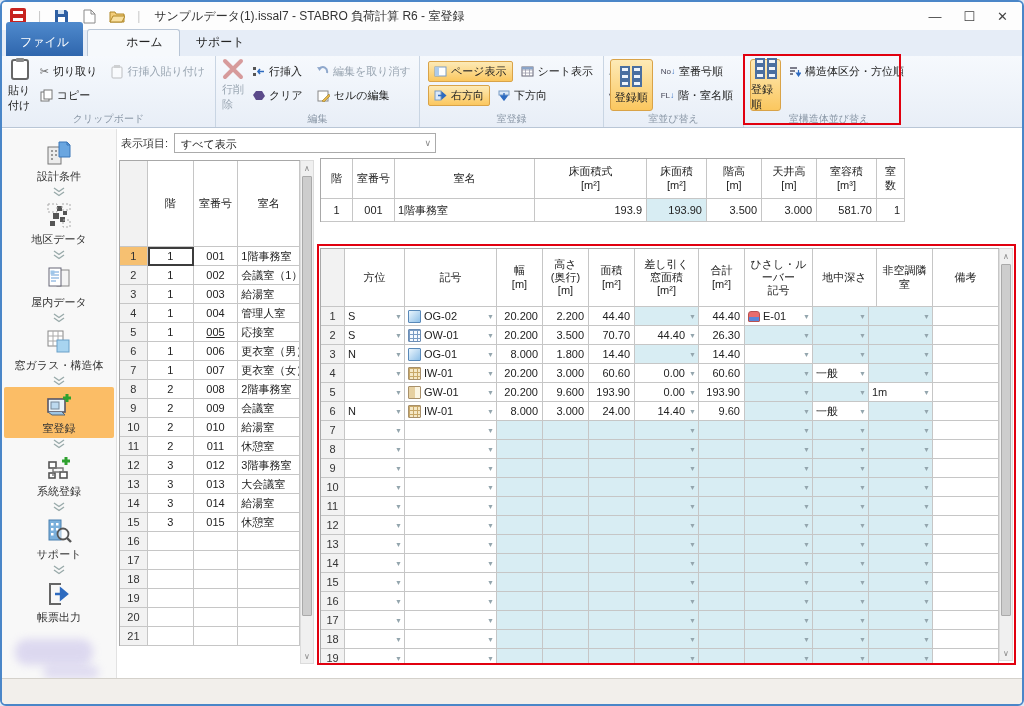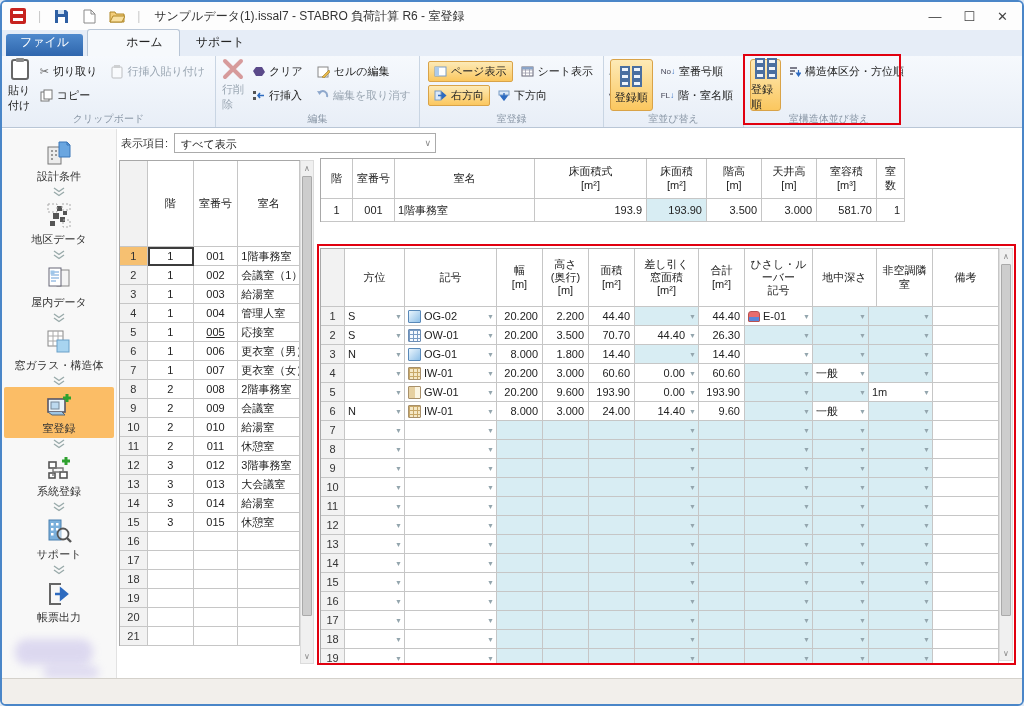--- a/index.html
+++ b/index.html
@@ -13,21 +13,21 @@
 .app-logo:after { content:""; position:absolute; left:3px; bottom:3px; right:3px; height:3px; background:#fff; }
 .tb-sep { color:#c8c8c8; margin:0 6px; font-size:12px; }
 .tb-ico { width:18px; height:18px; margin:0 5px; display:flex; align-items:center; justify-content:center; }
 .title-text { margin-left:8px; font-size:12px; color:#333; white-space:nowrap; }
 .win-btns { position:absolute; right:6px; top:0; height:28px; display:flex; align-items:center; gap:22px; padding-right:8px; color:#444; font-size:13px; }
 .win-btns span { cursor:default; }
 
 
 .menurow { position:absolute; left:0; top:28px; right:0; height:26px; background:#e6edf7; display:flex; align-items:flex-end; padding-left:4px; }
 .mtab { padding:4px 16px 5px; font-size:12px; border-radius:3px 3px 0 0; }
-.mtab.file { background:linear-gradient(#4f8acd,#2f66ad); color:#fff; margin-right:4px; padding:0 14px 5px;text-align:right; }
+.mtab.file { background:linear-gradient(#4f8acd,#2f66ad); color:#fff; margin-right:4px; padding:12px 14px 5px;text-align:right; }
 .mtab.active { background:#f6f9fc; border:1px solid #b9c6d6; border-bottom:none;padding-left:38px; }
 .mtab.plain { color:#222; }
 
 
 .ribbon { position:absolute; left:0; top:54px; right:0; height:72px; background:linear-gradient(#f6f9fd,#e8eef7); border-bottom:1px solid #b9c6d6; display:flex; }
 .rgroup { position:relative; height:100%; border-right:1px solid #c9d5e3; padding:3px 4px 14px 6px; display:flex; align-items:flex-start; }
 .rgroup-label { position:absolute; left:0; right:0; bottom:1px; text-align:center; font-size:10px; color:#8a97a6; }
 .rb-big { width:52px; height:52px; display:flex; flex-direction:column; align-items:center; justify-content:center; gap:2px; font-size:11px; border-radius:3px; }
 .rb-big.orange, .rb-small.orange { background:linear-gradient(#fdeab6,#fbc75f); border:1px solid #d9a348; }
 .rb-col { display:flex; flex-direction:column; gap:3px; margin-left:2px; padding-top:2px; }
@@ -197,54 +197,54 @@
               <path d="M3 3 L19 19 M19 3 L3 19" stroke="#c0504d" stroke-width="4" stroke-linecap="round"></path>
             </svg>
         </span>
         <span>行削除</span>
       </div>
       <div class="rb-col">
         <div class="row" style="gap:2px;">
           <div class="rb-small">
             <span class="ico">
               <svg width="13" height="11" viewBox="0 0 13 11">
+                  <rect x="1" y="1" width="3" height="3" fill="#555"></rect>
+                  <rect x="1" y="7" width="3" height="3" fill="#555"></rect>
+                  <path d="M12 5.5 L6 5.5 M8 3 L6 5.5 L8 8" stroke="#2e6bc0" stroke-width="1.6" fill="none"></path>
+                </svg>
+            </span>
+            <span>行挿入</span>
+          </div>
+          <div class="rb-small gray">
+            <span class="ico">
+              <svg width="13" height="11" viewBox="0 0 13 11">
+                  <path d="M3 3 C7 -1 12 2 11 7" stroke="#8fa8cc" stroke-width="2" fill="none"></path>
+                  <path d="M1 1 L3.5 5 L6 1.5 z" fill="#8fa8cc"></path>
+                </svg>
+            </span>
+            <span>編集を取り消す</span>
+          </div>
+        </div>
+        <div class="row" style="gap:2px;">
+          <div class="rb-small">
+            <span class="ico">
+              <svg width="13" height="11" viewBox="0 0 13 11">
                   <path d="M4 1 h6 l3 5 -3 4 h-6 l-3 -5 z" fill="#5b4a8a"></path>
                 </svg>
             </span>
             <span>クリア</span>
           </div>
           <div class="rb-small">
             <span class="ico">
               <svg width="13" height="13" viewBox="0 0 13 13">
                   <rect x="1" y="2" width="10" height="10" fill="#fff" stroke="#888"></rect>
                   <path d="M5 12 L12 5 L13 7 L7 13 z" fill="#e8b84a" stroke="#9a7a20" stroke-width=".6"></path>
                 </svg>
             </span>
             <span>セルの編集</span>
-          </div>
-        </div>
-        <div class="row" style="gap:2px;">
-          <div class="rb-small">
-            <span class="ico">
-              <svg width="13" height="11" viewBox="0 0 13 11">
-                  <rect x="1" y="1" width="3" height="3" fill="#555"></rect>
-                  <rect x="1" y="7" width="3" height="3" fill="#555"></rect>
-                  <path d="M12 5.5 L6 5.5 M8 3 L6 5.5 L8 8" stroke="#2e6bc0" stroke-width="1.6" fill="none"></path>
-                </svg>
-            </span>
-            <span>行挿入</span>
-          </div>
-          <div class="rb-small gray">
-            <span class="ico">
-              <svg width="13" height="11" viewBox="0 0 13 11">
-                  <path d="M3 3 C7 -1 12 2 11 7" stroke="#8fa8cc" stroke-width="2" fill="none"></path>
-                  <path d="M1 1 L3.5 5 L6 1.5 z" fill="#8fa8cc"></path>
-                </svg>
-            </span>
-            <span>編集を取り消す</span>
           </div>
         </div>
       </div>
       <div class="rgroup-label">編集</div>
     </div>
 
     <div class="rgroup" style="width:184px;">
       <div class="rb-col">
         <div class="row" style="gap:2px;">
           <div class="rb-small orange">

